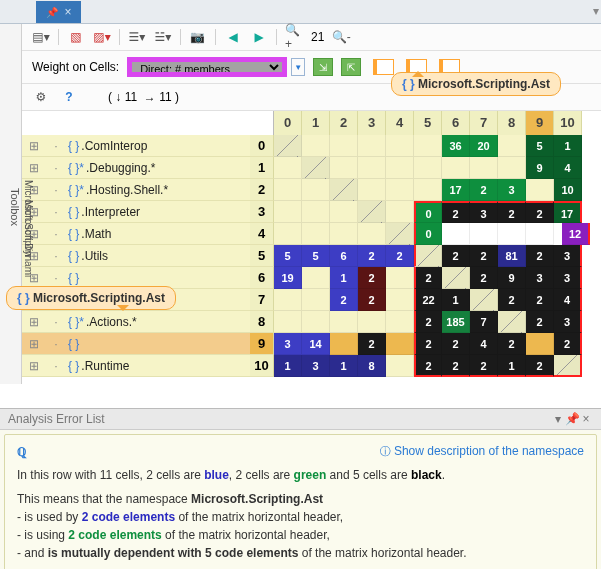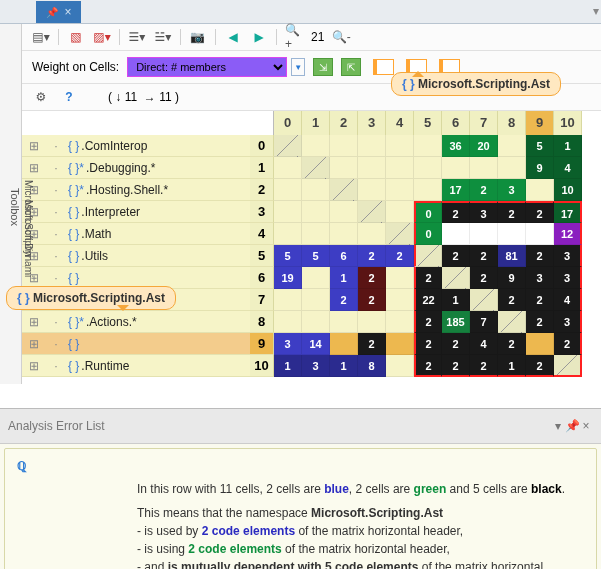--- a/index.html
+++ b/index.html
@@ -7,21 +7,21 @@
 .tab-bar{background:#e8ecf0;height:24px;display:flex;align-items:flex-end;padding-left:36px;border-bottom:1px solid #b8c4d0}
 .tab{background:#3776b8;color:#fff;padding:4px 10px;display:flex;align-items:center;gap:6px;font-size:12px}
 .tab-close{color:#cfe0f0;cursor:pointer}
 .tab-pin{color:#cfe0f0;font-size:10px}
 .toolbox{position:absolute;left:0;top:24px;width:22px;height:360px;background:#f4f4f4;border-right:1px solid #d0d0d0;writing-mode:vertical-rl;text-align:center;padding-top:6px;color:#555;font-size:11px}
 .main{position:absolute;left:22px;top:24px;right:0;height:380px;background:#fff;display:flex;flex-direction:column}
 .toolbar{background:#fbfbfb;border-bottom:1px solid #e0e0e0;padding:4px 10px;display:flex;align-items:center;gap:8px}
 .tb-btn{width:18px;height:18px;display:inline-flex;align-items:center;justify-content:center;color:#555;cursor:pointer}
 .tb-sep{width:1px;height:16px;background:#d0d0d0}
 .sub-bar{background:#fbfbfb;border-bottom:1px solid #e0e0e0;padding:6px 10px;display:flex;align-items:center;gap:8px;position:relative}
-.select{border:1px solid #d946ef;background:#8b5cf6;height:20px;font-size:11px;padding:0 20px 0 4px;min-width:160px}
+.select{border:5px solid #d946ef;background:#a3a3a3;height:20px;font-size:11px;padding:0 20px 0 4px;min-width:160px}
 .green-btn{background:#6fb857;color:#fff;width:20px;height:18px;border:1px solid #4e9a3a;display:inline-flex;align-items:center;justify-content:center;font-size:10px}
 .filter-box{background:#fff;border:1px solid #ffa533;border-left:4px solid #ffa533;width:21px;height:16px;margin-left:4px}
 .gear-line{background:#fbfbfb;padding:4px 10px;display:flex;align-items:center;gap:10px;border-bottom:1px solid #e0e0e0}
 .callout{position:absolute;background:#ffe8c1;border:1px solid #f5a73b;border-radius:10px;padding:4px 10px;font-size:12px;font-weight:bold;color:#333;z-index:5}
 .callout1{right:40px;top:72px}
 .callout1::before{content:"";position:absolute;left:20px;top:-8px;border:6px solid transparent;border-bottom-color:#f5a73b}
 .callout2{left:6px;top:286px}
 .callout2::after{content:"";position:absolute;left:110px;bottom:-8px;border:6px solid transparent;border-top-color:#f5a73b}
 .col-hdr{height:24px;background:#f0f0c2;display:flex;margin-left:252px}
 .col-hdr .cc{width:28px;text-align:center;line-height:24px;font-weight:bold;font-size:13px;color:#444;border-right:1px solid #d9d9a0}
@@ -41,26 +41,26 @@
 .c-dblue{background:#2b2b8f}
 .c-green{background:#0e8f3e}
 .c-dgreen{background:#0a5f2a}
 .c-bgreen{background:#15803d}
 .c-black{background:#1a1a1a}
 .c-dred{background:#5a1414}
 .c-purple{background:#8a1fbf}
 .c-hl{background:#edb84f;color:#333}
 .brace{color:#3b7ad9}
 .bottom-panel{position:absolute;left:0;right:0;top:408px;bottom:0;border-top:1px solid #bbb;background:#fafaee}
-.bp-hdr{background:#e9e9e9;color:#777;font-size:11px;padding:10px 8px;border-bottom:1px solid #ccc;display:flex;justify-content:space-between}
+.bp-hdr{background:#e9e9e9;color:#777;font-size:11px;padding:3px 8px;border-bottom:1px solid #ccc;display:flex;justify-content:space-between}
 .bp-icons span{display:inline-block;width:14px;text-align:center;color:#777}
 .help-body{padding:8px 12px;border:1px solid #d8d8a8;margin:4px;background:#fbfbee;border-radius:2px}
 .help-title{color:#d18f2a;font-weight:bold;font-size:14px;margin-bottom:6px;display:flex;align-items:center;gap:6px}
 .info-link{color:#2a7ad4;font-size:11px;margin-left:auto;font-weight:normal}
-.help-line{margin-left:120px;font-size:11px;color:#333;line-height:1.5;margin-bottom:6px}
+.help-line{font-size:11px;color:#333;line-height:1.5;margin-bottom:6px}
 .vert{writing-mode:vertical-rl;font-size:10px;color:#555;padding:2px 1px}
 b.blue{color:#2a2ac0}b.green{color:#0e8f3e}b.black{color:#000}
 .tree-col{width:20px;display:inline-block;text-align:center;color:#888}
 .lbl-txt{flex:1;white-space:nowrap;overflow:hidden}
 .scrollbar{position:absolute;background:#e6e6e6}
 .scrollbar.v{right:0;top:24px;width:14px;height:380px}
 .scrollbar.v .thumb{background:#c1c1c1;width:10px;margin:2px;height:60px;margin-top:40px}
 .pin{position:absolute;right:2px;top:4px;color:#888}
 .drop{color:#2a7ad4;border:1px solid #9bb5d4;width:14px;height:18px;display:inline-flex;align-items:center;justify-content:center;font-size:8px;margin-left:-4px}
 .row-side-tree{position:absolute;left:22px;top:138px;width:28px;height:248px;font-size:9px}
@@ -239,21 +239,21 @@
           <div class="cell c-empty"></div>
           <div class="cell c-empty"></div>
           <div class="cell c-empty"></div>
           <div class="cell c-empty"></div>
           <div class="cell c-diag"></div>
           <div class="cell c-green" style="border-left: 2px solid rgb(255, 32, 32);">0</div>
           <div class="cell c-emptyw"></div>
           <div class="cell c-emptyw"></div>
           <div class="cell c-emptyw"></div>
           <div class="cell c-emptyw"></div>
-          <div class="cell c-purple" style="border-right: 2px solid rgb(255, 32, 32);">12</div>
+          <div class="cell c-purple" style="border-right: 2px solid rgb(255, 32, 32); margin-left: 8px;">12</div>
         </div>
       </div>
       <div class="grow">
         <div class="rlabel">
           <span class="tree-col">⊞</span>
           <span class="tree-col">·</span>
           <span class="brace">{ }</span>
           <span class="lbl-txt">.Utils</span>
         </div>
         <div class="ridx">5</div>
@@ -392,20 +392,21 @@
 </div>
 
 <div class="bottom-panel">
   <div class="bp-hdr">
     <span>Analysis Error List</span>
     <span class="bp-icons"><span>▾</span><span>📌</span><span>×</span></span>
   </div>
   <div class="help-body">
     <div class="help-title">
       <span style="color:#2a7ad4">ℚ</span>
+      <span class="info-link">ⓘ <span>Show description of the namespace</span></span>
     </div>
     <div class="help-line">
       <span>In this row with 11 cells, 2 cells are </span><b class="blue">blue</b><span>, 2 cells are </span><b class="green">green</b><span> and 5 cells are </span><b class="black">black</b><span>.</span>
     </div>
     <div class="help-line">
       <span>This means that the namespace </span><b>Microsoft.Scripting.Ast</b><br>
       <span>- is used by </span><b class="blue">2 code elements</b><span> of the matrix horizontal header,</span><br>
       <span>- is using </span><b class="green">2 code elements</b><span> of the matrix horizontal header,</span><br>
       <span>- and </span><b>is mutually dependent with 5 code elements</b><span> of the matrix horizontal header.</span>
     </div>

